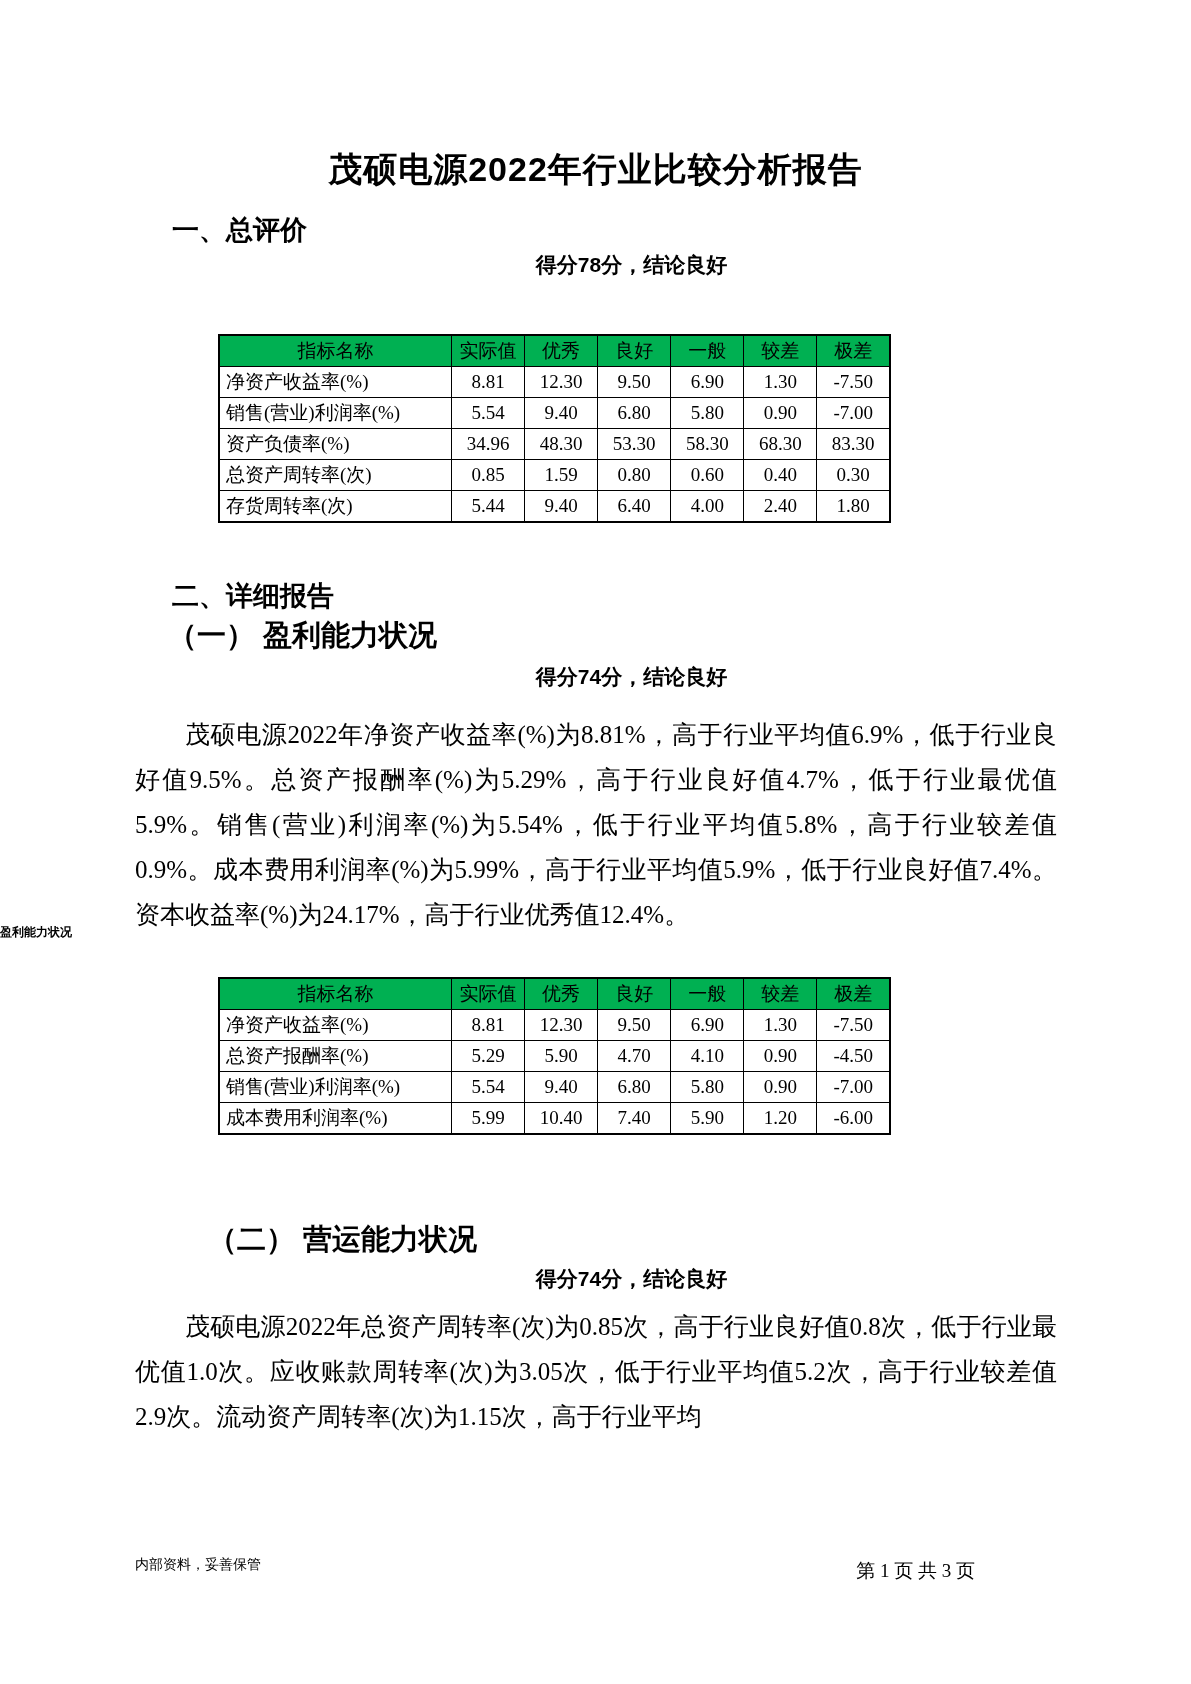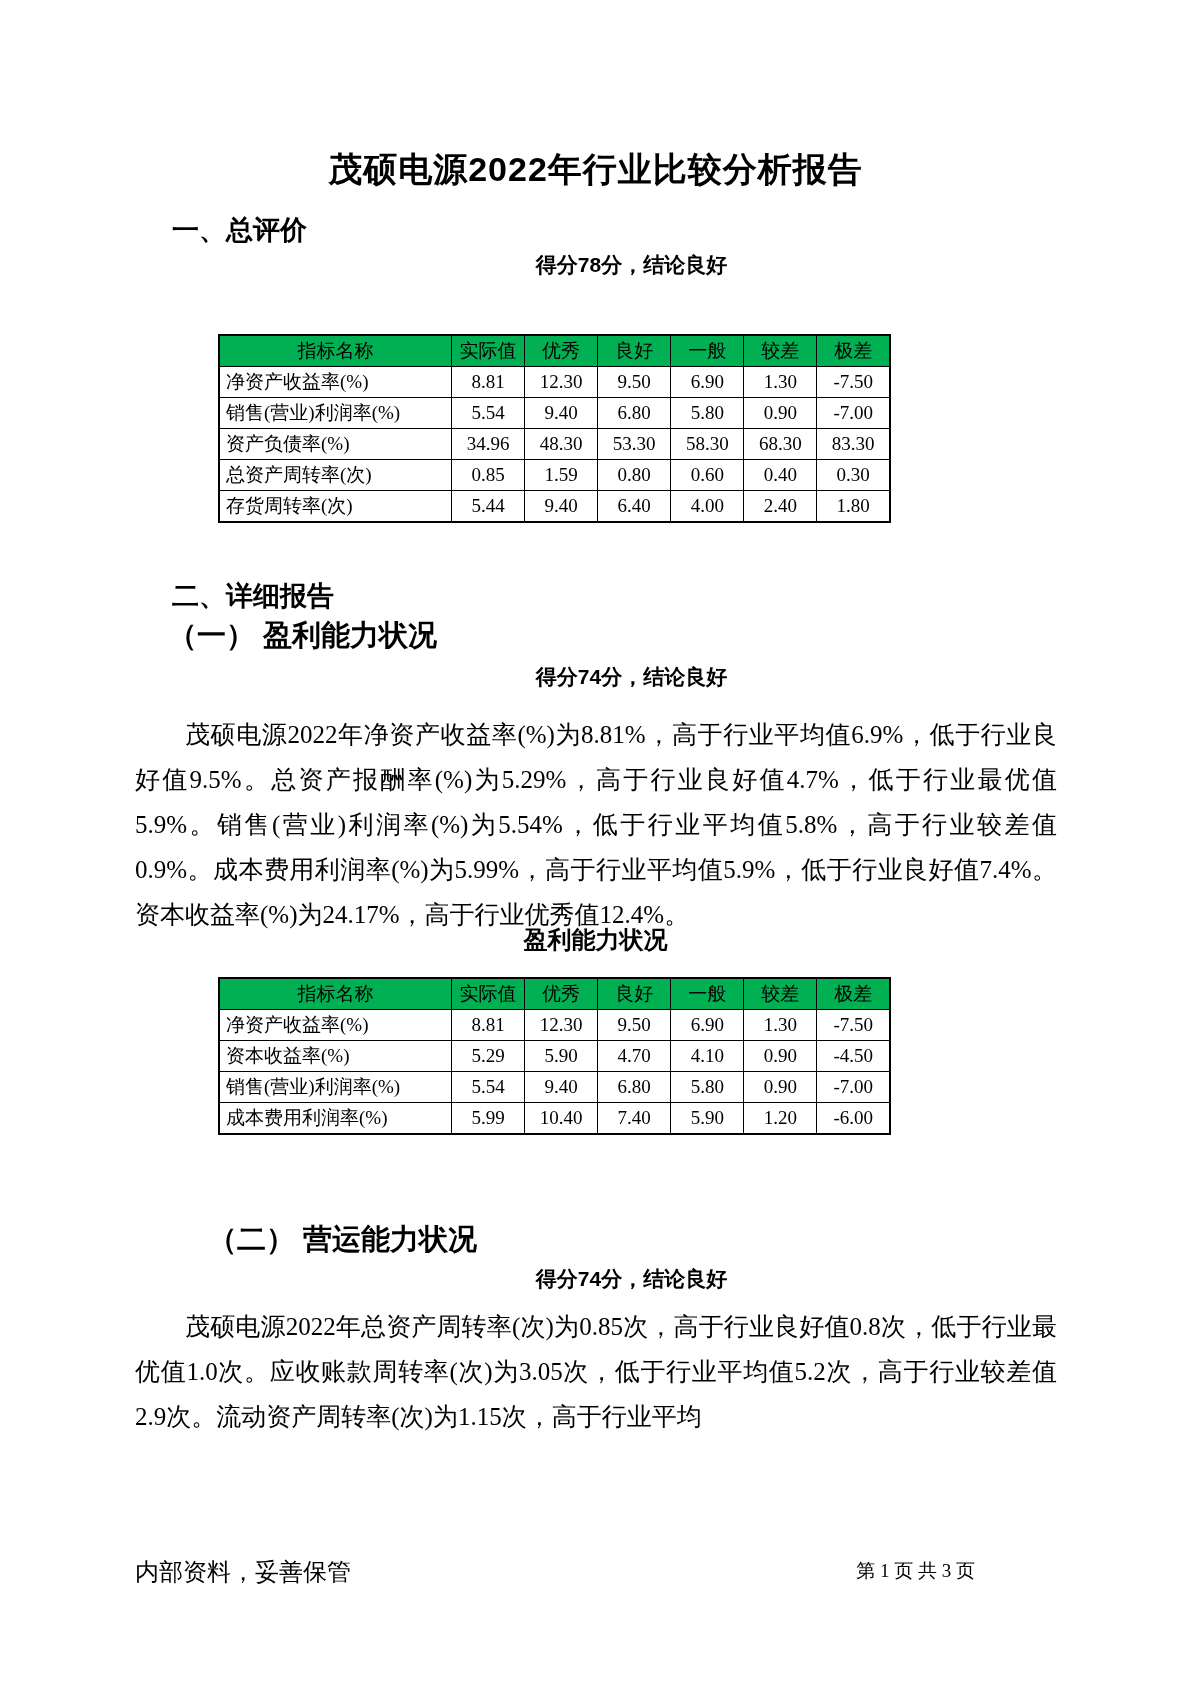--- a/index.html
+++ b/index.html
@@ -59,24 +59,24 @@
     line-height: 45px;
     text-align: justify;
     text-indent: 2em;
     font-family: "Liberation Serif", "DejaVu Serif", serif;
   }
   .para-profit    { top: 712px; }
   .para-operation { top: 1304px; }
 
   .table-caption {
     top: 924px; left: 0; width: 100%;
-    text-align: center;
-    font-family: "Liberation Sans", "DejaVu Sans", sans-serif;
-    font-weight: bold;
-    font-size: 24px;
+    text-align: left;
+    font-family: "Liberation Sans", "DejaVu Sans", sans-serif;
+    font-weight: bold;
+    font-size: 12px;
   }
 
   .tbl-wrap-1 { top: 334px; left: 218px; }
   .tbl-wrap-2 { top: 977px; left: 218px; }
 
   table.report-table {
     border-collapse: collapse;
     table-layout: fixed;
     width: 673px;
     font-size: 19px;
@@ -97,21 +97,21 @@
     text-align: center;
     color: #000;
   }
   table.report-table th:nth-child(1) { width: 227px; }
   table.report-table td.name-cell { text-align: left; padding-left: 6px; margin-top: 44px; }
   table.report-table td.num-cell  { text-align: center; }
 
   .footer-left {
     top: 1556px; left: 135px;
     font-family: "Liberation Sans", "DejaVu Sans", sans-serif;
-    font-size: 24px;
+    font-size: 14px;
     text-align: right;
   }
   .footer-right {
     top: 1558px; right: 216px;
     font-family: "Liberation Serif", "DejaVu Serif", serif;
     font-size: 19px;
   }
 </style>
 </head>
 <body style="background: rgb(255, 255, 255);">
@@ -208,21 +208,21 @@
         <tr>
           <td class="name-cell">净资产收益率(%)</td>
           <td class="num-cell">8.81</td>
           <td class="num-cell">12.30</td>
           <td class="num-cell">9.50</td>
           <td class="num-cell">6.90</td>
           <td class="num-cell">1.30</td>
           <td class="num-cell">-7.50</td>
         </tr>
         <tr>
-          <td class="name-cell">资本收益率(%)</td>
+          <td class="name-cell">总资产报酬率(%)</td>
           <td class="num-cell">5.29</td>
           <td class="num-cell">5.90</td>
           <td class="num-cell">4.70</td>
           <td class="num-cell">4.10</td>
           <td class="num-cell">0.90</td>
           <td class="num-cell">-4.50</td>
         </tr>
         <tr>
           <td class="name-cell">销售(营业)利润率(%)</td>
           <td class="num-cell">5.54</td>

